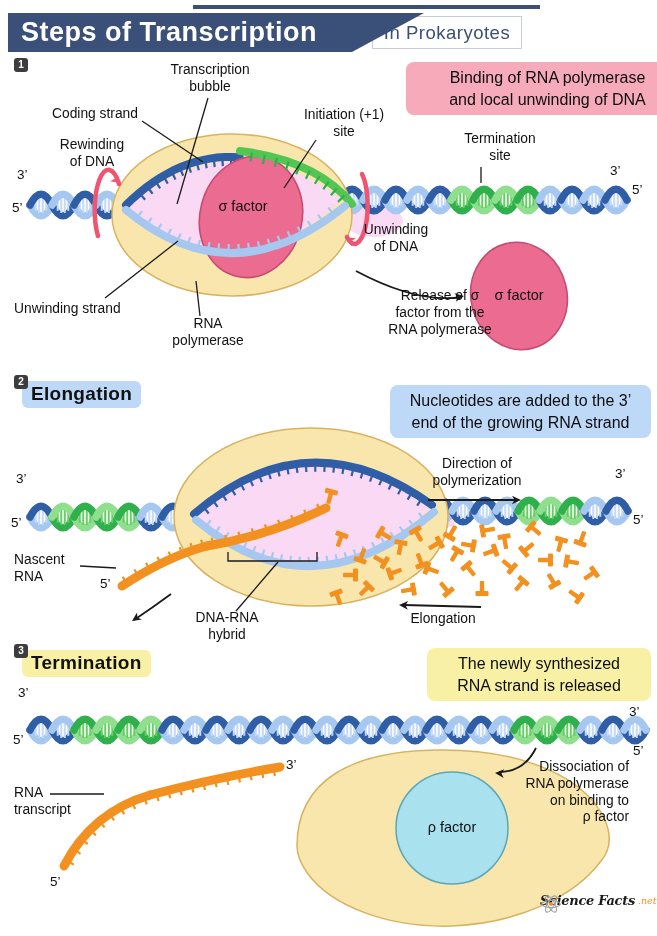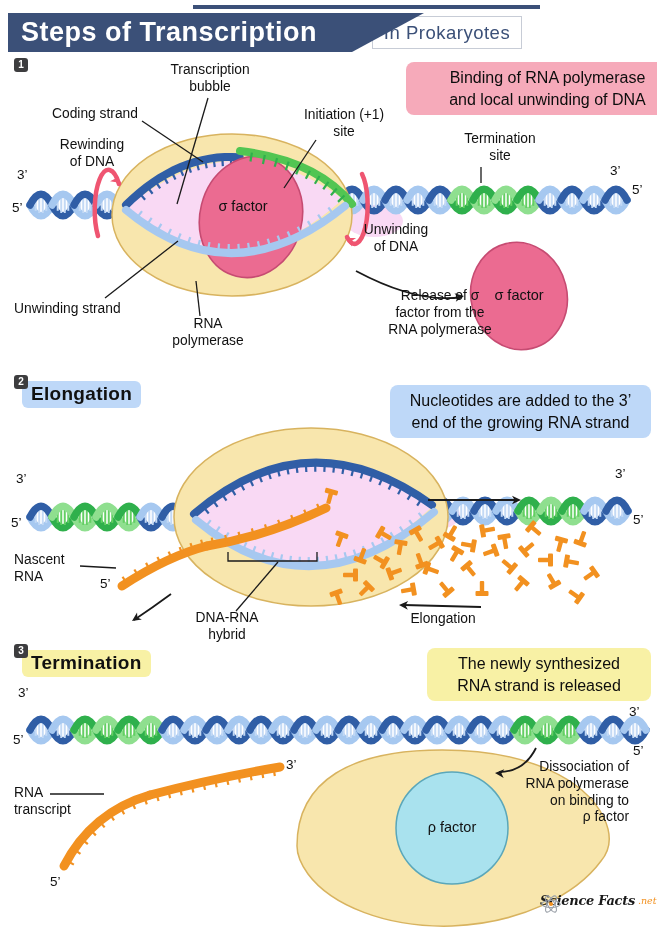--- a/index.html
+++ b/index.html
@@ -761,20 +761,22 @@
   <div class="prime" style="left:17px;top:167px;">3’</div>
   <div class="prime" style="left:12px;top:200px;">5’</div>
   <div class="prime" style="left:610px;top:163px;">3’</div>
   <div class="prime" style="left:632px;top:182px;">5’</div>
 
   <div class="badge" style="left:14px;top:375px;">2</div>
   <div class="sec-title" style="left:22px;top:381px;"><span class="hl-blue">Elongation</span></div>
   <div class="note" style="left:390px;top:385px;width:261px;background:#bed8f8;">Nucleotides are added to the 3’
 end of the growing RNA strand</div>
 
+  <div class="lbl ctr" style="left:477px;top:456px;">Direction of
+polymerization</div>
   <div class="lbl left" style="left:14px;top:552px;">Nascent
 RNA</div>
   <div class="lbl ctr" style="left:227px;top:610px;">DNA-RNA
 hybrid</div>
   <div class="lbl ctr" style="left:443px;top:611px;">Elongation</div>
   <div class="prime" style="left:16px;top:471px;">3’</div>
   <div class="prime" style="left:11px;top:515px;">5’</div>
   <div class="prime" style="left:615px;top:466px;">3’</div>
   <div class="prime" style="left:633px;top:512px;">5’</div>
   <div class="prime" style="left:100px;top:576px;">5’</div>

